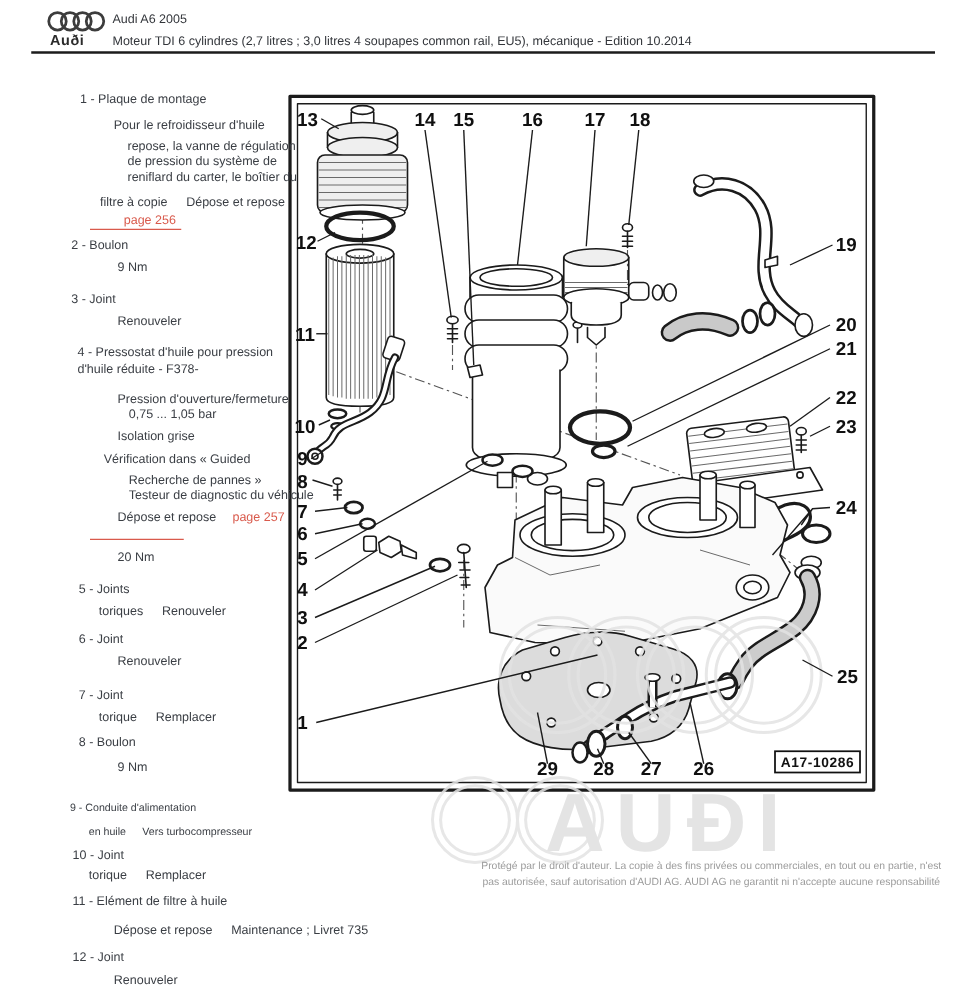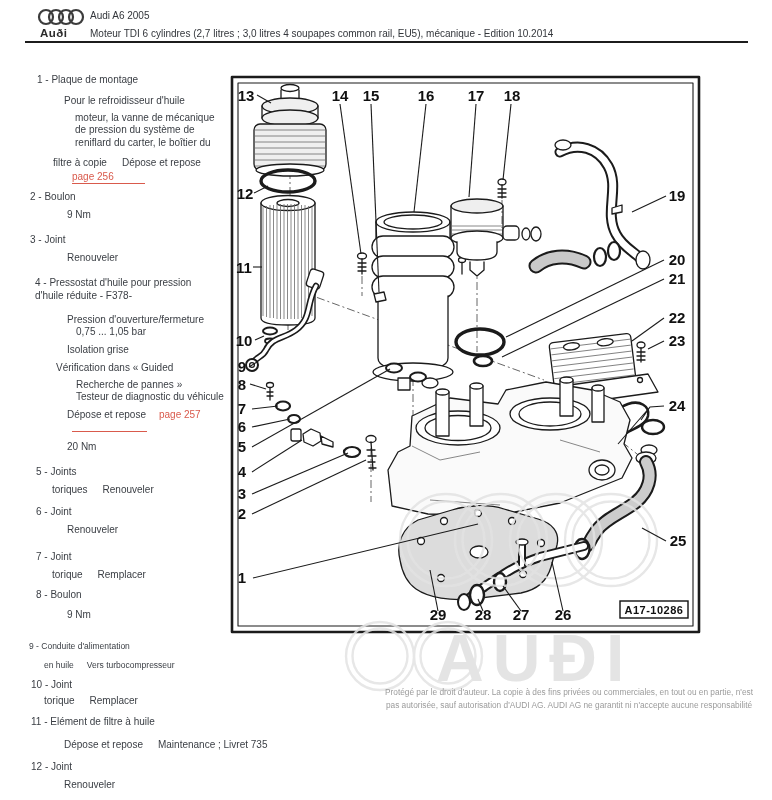--- a/index.html
+++ b/index.html
@@ -1,19 +1,19 @@
 <!DOCTYPE html>
 <html><head>
 <meta charset="utf-8">
 <style>
   html,body{margin:0;padding:0;background:#fff;}
   .doc{position:relative;width:772px;height:800px;background:#fff;overflow:hidden;
        font-family:"Liberation Sans",sans-serif;color:#3a3e44;}
   .abs{position:absolute;white-space:nowrap;}
-  .l{position:absolute;white-space:nowrap;font-size:10px;line-height:11px;}
+  .l{position:absolute;white-space:nowrap;font-size:10px;line-height:11px;margin-left:27px;}
   .sm{font-size:8.5px;}
   .g2{margin-left:15px;}
   .g3{margin-left:13px;}
   .red{color:#d95a4c;}
   .redline{position:absolute;height:1px;background:#d95a4c;}
   .rule{position:absolute;background:#1c1c1c;}
   .wordmark{position:absolute;font-weight:700;font-size:11.5px;letter-spacing:.5px;color:#2b2b2b;}
   .hdrline{position:absolute;font-size:10px;color:#33363b;}
   .copy{position:absolute;left:364px;top:686px;width:410px;text-align:center;
         font-size:8.3px;line-height:13px;color:#9b9b9b;}
@@ -329,21 +329,21 @@
     <circle cx="39" cy="11" r="7" style="fill:none;stroke:#3c3c3c;stroke-width:2.2"></circle>
   </svg>
   <div class="wordmark" style="left:40px;top:27px">Auði</div>
   <div class="hdrline abs" style="left:90px;top:10px">Audi A6 2005</div>
   <div class="hdrline abs" style="left:90px;top:28px">Moteur TDI 6 cylindres (2,7 litres ; 3,0 litres 4 soupapes common rail, EU5), mécanique - Edition 10.2014</div>
   <div class="rule" style="left:25px;top:41px;width:723px;height:2.4px"></div>
 
   <div>
     <div class="l" style="left:37px;top:74px">1 - Plaque de montage</div>
     <div class="l" style="left:64px;top:95px">Pour le refroidisseur d'huile</div>
-    <div class="l" style="left:75px;top:112px">moteur, la vanne de mécanique</div>
+    <div class="l" style="left:75px;top:112px">repose, la vanne de régulation</div>
     <div class="l" style="left:75px;top:124px">de pression du système de</div>
     <div class="l" style="left:75px;top:137px">reniflard du carter, le boîtier du</div>
     <div class="l" style="left:53px;top:157px">
       <span>filtre à copie</span><span class="g2">Dépose et repose</span>
     </div>
     <div class="l red" style="left:72px;top:171px">page 256</div>
     <div class="redline" style="left:72px;top:183px;width:73px"></div>
 
     <div class="l" style="left:30px;top:191px">2 - Boulon</div>
     <div class="l" style="left:67px;top:209px">9 Nm</div>

